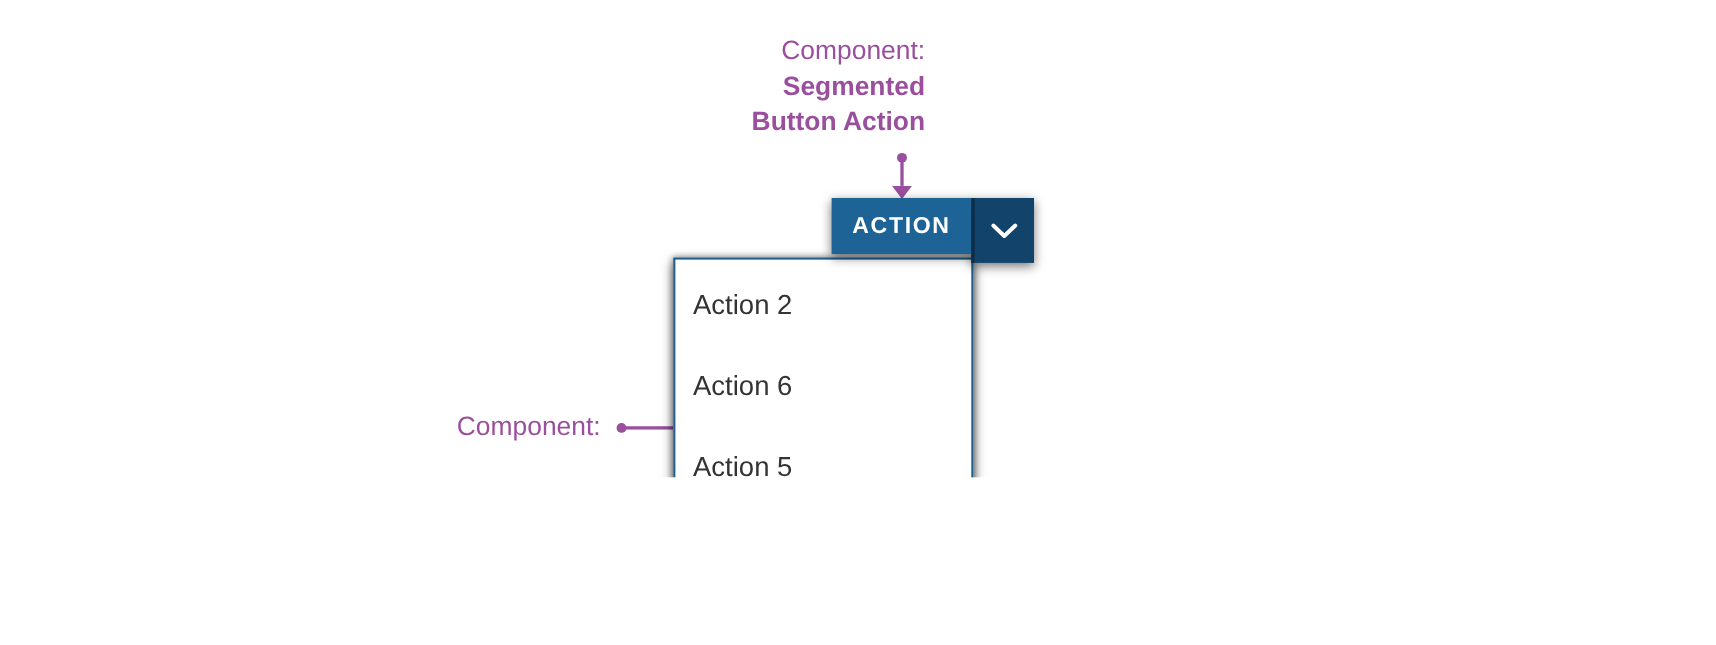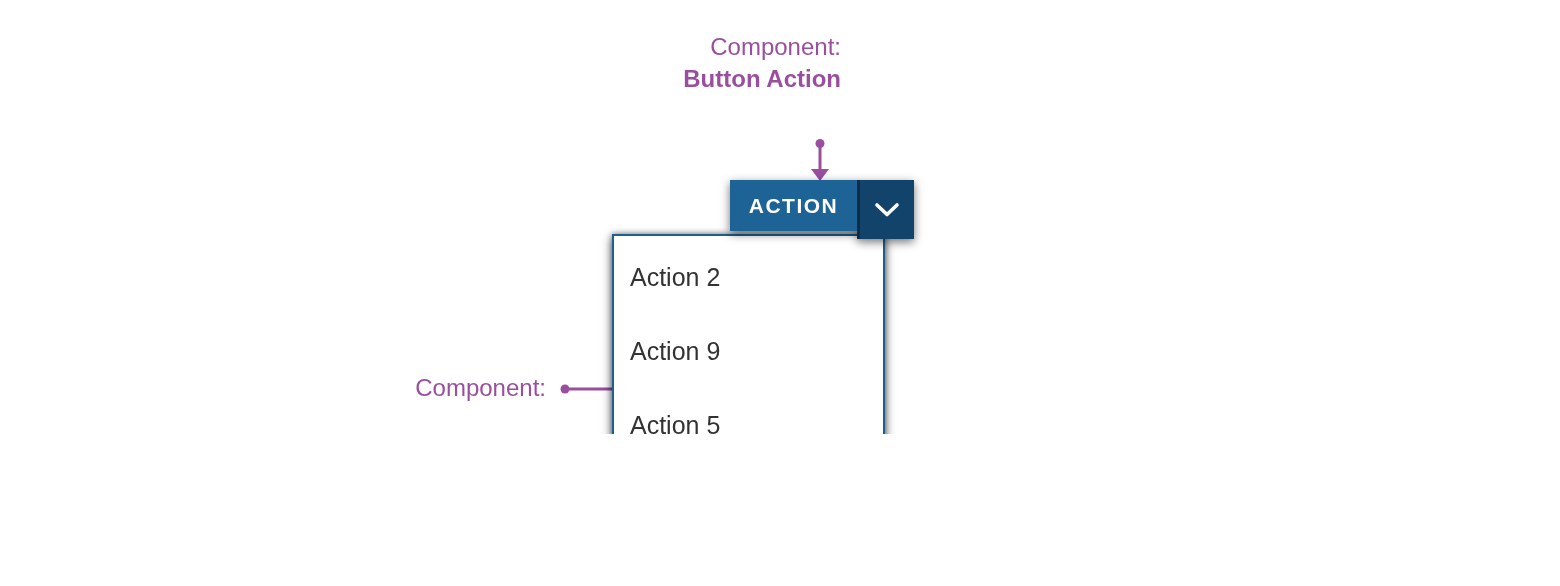--- a/index.html
+++ b/index.html
@@ -35,21 +35,21 @@
   .anno-top{top:31px;right:719px;}
   .anno-left{top:372px;right:1014px;}
 
   .connector{position:absolute;}
   .connector-down{left:805px;top:138px;}
   .connector-right{left:558px;top:380px;}
 
   
   .segmented-group{
     position:absolute;
-    left:730px;top:180px;
+    left:756px;top:180px;
     display:flex;
     align-items:flex-start;
     z-index:3;
     filter:drop-shadow(0 3px 5px rgba(0,0,0,0.55));
   }
   .btn-action{
     width:127px;height:51px;
     background:var(--button-primary);
     color:var(--button-text);
     font-family:"Liberation Sans", sans-serif;
@@ -89,41 +89,42 @@
     cursor:pointer;
   }
 </style>
 </head>
 <body>
 
 <div class="canvas">
 
   <div class="annotation anno-top">
     <div>Component:</div>
+    <div class="bold">Segmented</div>
     <div class="bold">Button Action</div>
   </div>
 
   <svg class="connector connector-down" width="30" height="44" viewBox="0 0 30 44">
     <circle cx="15" cy="5.5" r="4.5" fill="#9A4F9E"></circle>
     <rect x="13.5" y="8" width="3" height="23" fill="#9A4F9E"></rect>
     <polygon points="6,31 24,31 15,43" fill="#9A4F9E"></polygon>
   </svg>
 
   <div class="segmented-group">
     <button class="btn-action">ACTION</button>
     <button class="btn-dropdown">
       <svg width="28" height="16" viewBox="0 0 28 16">
         <polyline points="4,3 14,12.5 24,3" fill="none" stroke="#FFFFFF" stroke-width="3.6" stroke-linecap="round" stroke-linejoin="round"></polyline>
       </svg>
     </button>
   </div>
 
   <ul class="menu">
     <li class="menu-item">Action 2</li>
-    <li class="menu-item">Action 9</li>
+    <li class="menu-item">Action 6</li>
     <li class="menu-item">Action 5</li>
   </ul>
 
   <div class="annotation anno-left">
     <div>Component:</div>
   </div>
 
   <svg class="connector connector-right" width="86" height="18" viewBox="0 0 86 18">
     <circle cx="7" cy="9" r="4.5" fill="#9A4F9E"></circle>
     <rect x="10" y="7.5" width="58" height="3" fill="#9A4F9E"></rect>

